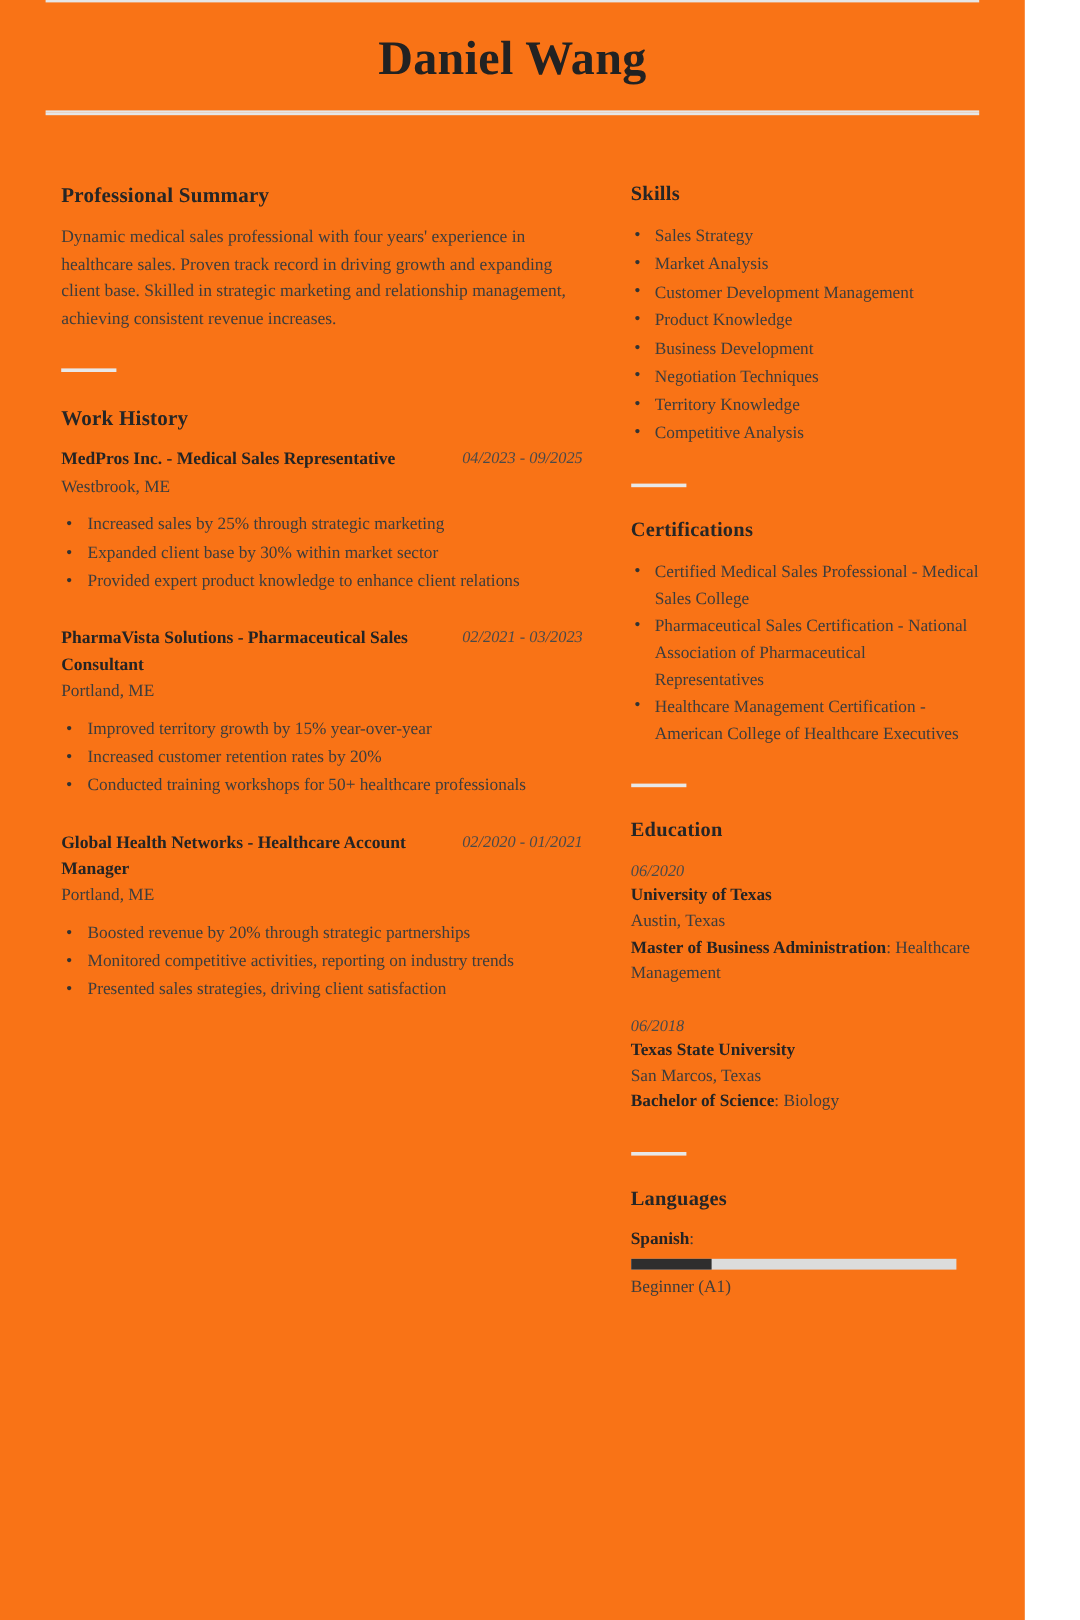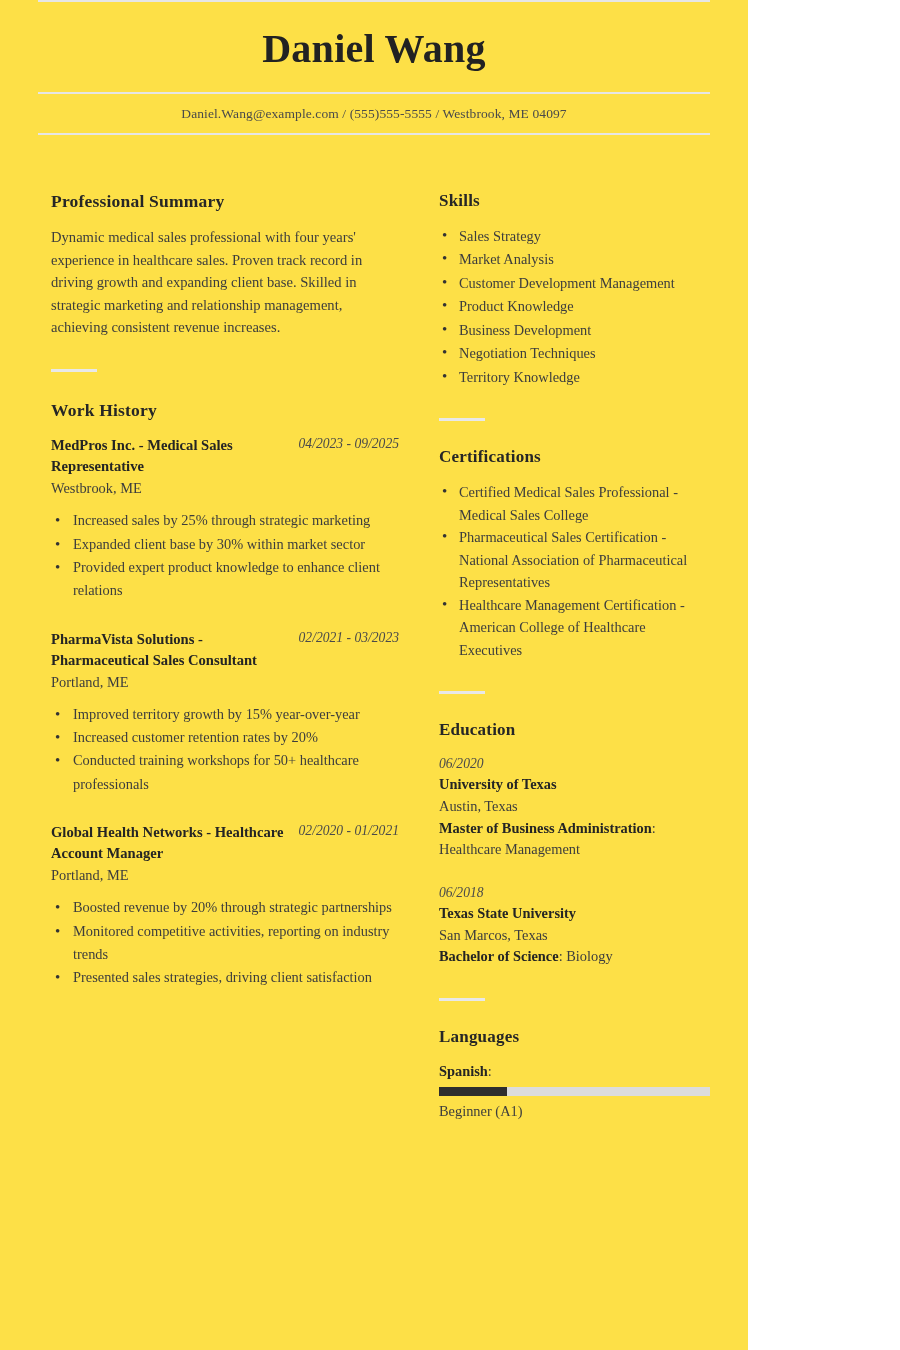--- a/index.html
+++ b/index.html
@@ -2,23 +2,23 @@
 <html><head>
 <meta charset="utf-8">
 <style>
   html, body {
     margin: 0;
     padding: 0;
     background: #ffffff;
   }
   .page {
     position: relative;
-    width: 748px;
+    width: 854px;
     height: 1350px;
-    background: #fde047;
+    background: #f97316;
     font-family: "Liberation Serif", "DejaVu Serif", serif;
     color: #3a3a3a;
     overflow: hidden;
     box-sizing: border-box;
   }
 
   
   .header {
     padding: 0 38px;
   }
@@ -237,21 +237,20 @@
 <body>
 
 <div class="page">
 
   <div class="header">
     <div class="rule"></div>
     <div class="name-block">
       <div class="name">Daniel Wang</div>
     </div>
     <div class="rule"></div>
-    <div class="contact-block">Daniel.Wang@example.com / (555)555-5555 / Westbrook, ME 04097</div>
     <div class="rule"></div>
   </div>
 
   <div class="columns">
 
     <div class="col-left">
 
       <section>
         <h2 class="section-title">Professional Summary</h2>
         <p class="summary-text">Dynamic medical sales professional with four years' experience in healthcare sales. Proven track record in driving growth and expanding client base. Skilled in strategic marketing and relationship management, achieving consistent revenue increases.</p>
@@ -309,20 +308,21 @@
       <section>
         <h2 class="section-title">Skills</h2>
         <ul class="side-list">
           <li>Sales Strategy</li>
           <li>Market Analysis</li>
           <li>Customer Development Management</li>
           <li>Product Knowledge</li>
           <li>Business Development</li>
           <li>Negotiation Techniques</li>
           <li>Territory Knowledge</li>
+          <li>Competitive Analysis</li>
         </ul>
       </section>
 
       <div class="mini-divider right"></div>
 
       <section>
         <h2 class="section-title">Certifications</h2>
         <ul class="side-list cert">
           <li>Certified Medical Sales Professional - Medical Sales College</li>
           <li>Pharmaceutical Sales Certification - National Association of Pharmaceutical Representatives</li>

